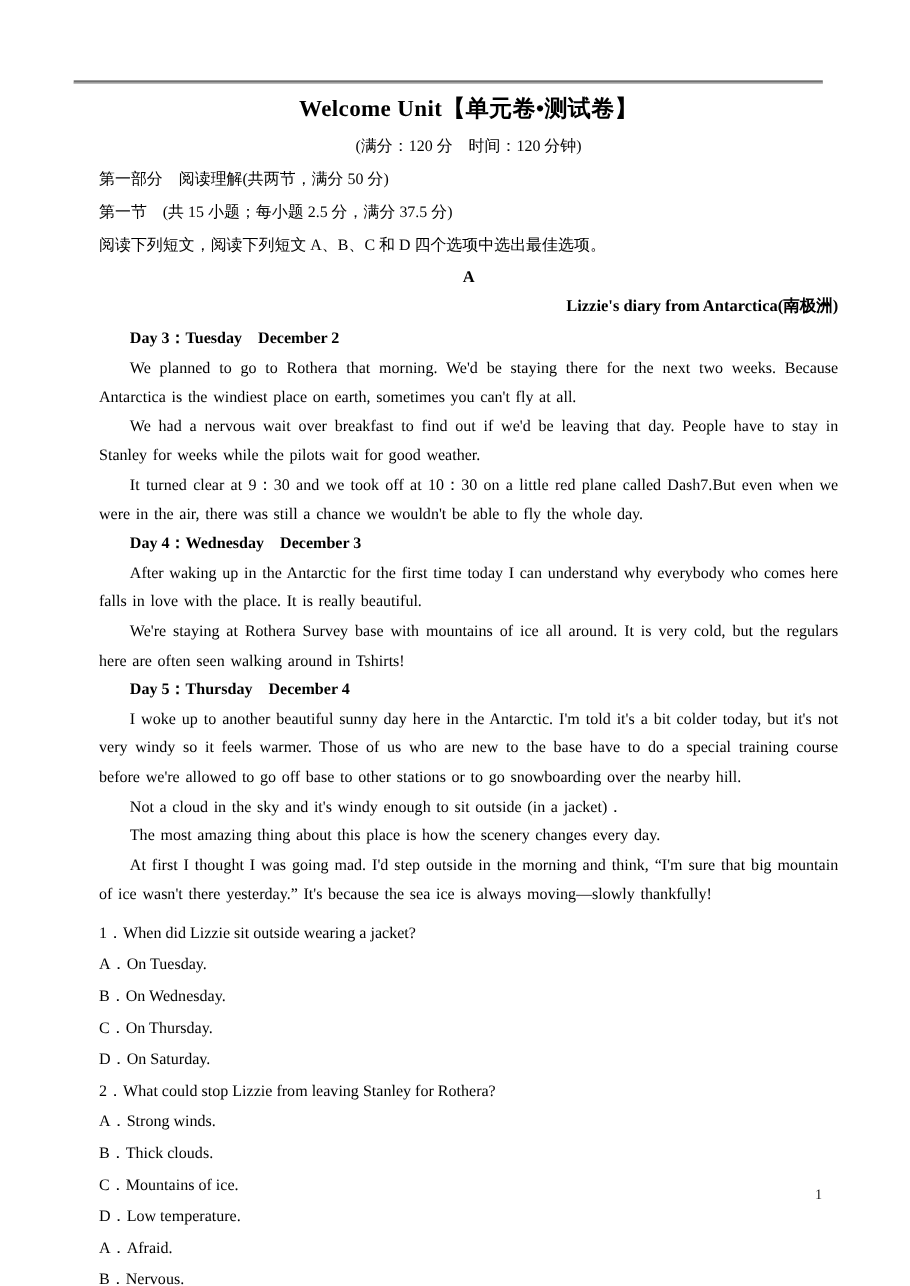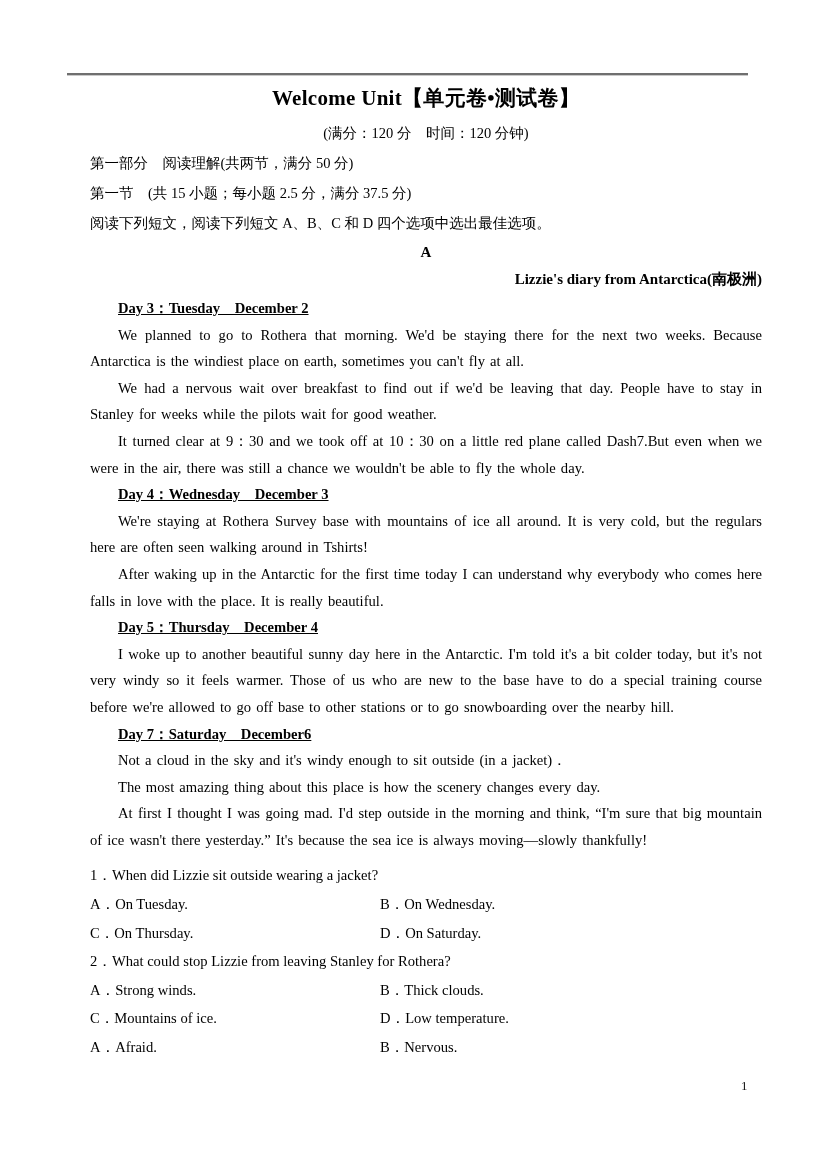--- a/index.html
+++ b/index.html
@@ -66,39 +66,39 @@
     line-height: 27px;
   }
   .passage {
     margin-top: 2px;
   }
   .day-heading {
     font-weight: bold;
     font-size: 14.6px;
     line-height: 26.6px;
     text-indent: 28px;
-    text-decoration: underline;
   }
   .para {
     margin: 0;
     font-size: 14.6px;
     line-height: 26.6px;
     text-align: justify;
     text-indent: 28px;
     word-spacing: 1.5px;
   }
   .questions {
     margin-top: 8px;
   }
   .q-line {
     font-size: 14.6px;
     line-height: 28.6px;
   }
   .opt-row {
     display: flex;
+    flex-direction: column;
   }
   .opt-left {
     width: 290px;
   }
   .opt-right {
     flex: 1;
   }
   .page-number {
     position: absolute;
     top: 1078px;
@@ -128,29 +128,28 @@
 
     <div class="passage">
       <div class="entry">
         <div class="day-heading">Day 3：Tuesday　December 2</div>
         <p class="para">We planned to go to Rothera that morning. We'd be staying there for the next two weeks. Because Antarctica is the windiest place on earth, sometimes you can't fly at all.</p>
         <p class="para">We had a nervous wait over breakfast to find out if we'd be leaving that day. People have to stay in Stanley for weeks while the pilots wait for good weather.</p>
         <p class="para">It turned clear at 9：30 and we took off at 10：30 on a little red plane called Dash7.But even when we were in the air, there was still a chance we wouldn't be able to fly the whole day.</p>
       </div>
       <div class="entry">
         <div class="day-heading">Day 4：Wednesday　December 3</div>
+        <p class="para">After waking up in the Antarctic for the first time today I can understand why everybody who comes here falls in love with the place. It is really beautiful.</p>
         <p class="para">We're staying at Rothera Survey base with mountains of ice all around. It is very cold, but the regulars here are often seen walking around in Tshirts!</p>
-        <p class="para">After waking up in the Antarctic for the first time today I can understand why everybody who comes here falls in love with the place. It is really beautiful.</p>
       </div>
       <div class="entry">
         <div class="day-heading">Day 5：Thursday　December 4</div>
         <p class="para">I woke up to another beautiful sunny day here in the Antarctic. I'm told it's a bit colder today, but it's not very windy so it feels warmer. Those of us who are new to the base have to do a special training course before we're allowed to go off base to other stations or to go snowboarding over the nearby hill.</p>
       </div>
       <div class="entry">
-        <div class="day-heading">Day 7：Saturday　December6</div>
         <p class="para">Not a cloud in the sky and it's windy enough to sit outside (in a jacket)．</p>
         <p class="para">The most amazing thing about this place is how the scenery changes every day.</p>
         <p class="para">At first I thought I was going mad. I'd step outside in the morning and think, “I'm sure that big mountain of ice wasn't there yesterday.” It's because the sea ice is always moving—slowly thankfully!</p>
       </div>
     </div>
 
     <div class="questions">
       <div class="q-line">1．When did Lizzie sit outside wearing a jacket?</div>
       <div class="opt-row q-line">
         <div class="opt-left">A．On Tuesday.</div>

